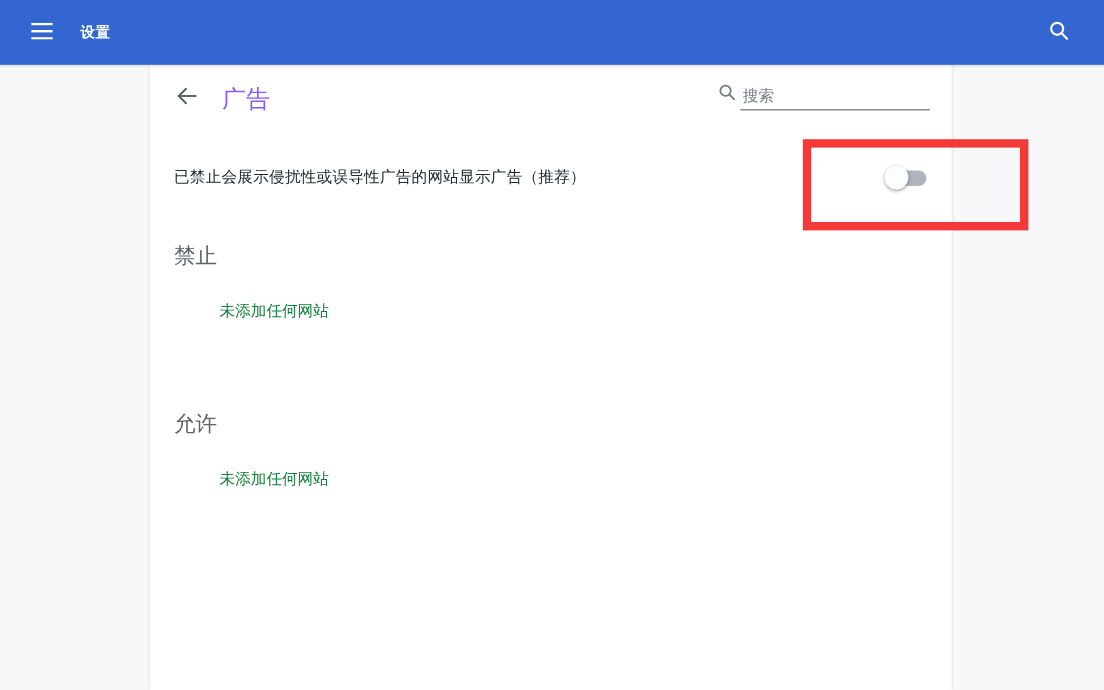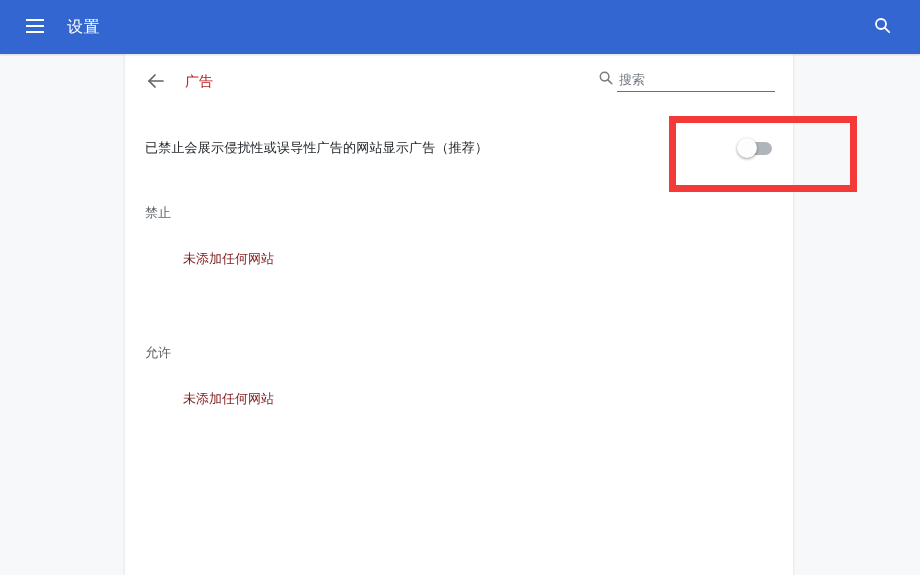--- a/index.html
+++ b/index.html
@@ -20,21 +20,21 @@
     box-shadow: 0 1px 2px rgba(0,0,0,0.15);
     z-index: 5;
   }
   .menu-btn {
     width: 36px; height: 36px;
     margin-left: 17px;
     background: transparent; border: none; cursor: pointer;
     display: flex; align-items: center; justify-content: center;
   }
   .toolbar-title {
-    color: #ffffff; font-size: 16px; font-weight: 400;
+    color: #ffffff; font-size: 12px; font-weight: 700;
     margin-left: 14px; letter-spacing: 0.5px;
   }
   .toolbar-search-btn {
     margin-left: auto; margin-right: 20px;
     width: 36px; height: 36px;
     background: transparent; border: none; cursor: pointer;
     display: flex; align-items: center; justify-content: center;
   }
 
   
@@ -49,26 +49,26 @@
     display: flex; align-items: center;
     padding: 0 18px 0 14px;
   }
   .back-btn {
     width: 32px; height: 32px;
     background: transparent; border: none; cursor: pointer;
     color: #5f6368; font-size: 19px; line-height: 1;
     display: flex; align-items: center; justify-content: center;
   }
   .subheader-title {
-    font-size: 14px; font-weight: 400; color: #b91c1c;
+    font-size: 20px; font-weight: 400; color: #8b5cf6;
     margin-left: 14px;
   }
   .searchbox {
     margin-left: auto;
-    display: flex; align-items: center;
+    display: flex; align-items: flex-start;
     padding-bottom: 2px;
   }
   .searchbox .sicon { margin: 0 4px 3px 0; }
   .searchbox input {
     width: 158px;
     border: none;
     border-bottom: 1px solid #6b7075;
     outline: none;
     font-size: 13px;
     padding: 2px 0 4px 2px;
@@ -103,26 +103,26 @@
   .cr-toggle .knob {
     position: absolute; left: 0; top: 0;
     width: 20px; height: 20px;
     border-radius: 50%;
     background: #fdfdfd;
     box-shadow: 0 1px 3px rgba(0,0,0,0.4);
   }
 
   
   .section-title {
-    font-size: 13px; color: #5f6368;
+    font-size: 18px; color: #5f6368;
     margin: 20px 0 0 20px;
     line-height: 14px;
   }
   .empty-item {
-    font-size: 13px; color: #7f1d1d;
+    font-size: 13px; color: #15803d;
     margin: 32px 0 0 58px;
     line-height: 14px;
   }
   .section-title.second { margin-top: 80px; }
 
   
   .annotation-rect {
     position: absolute;
     left: 669px; top: 116px;
     width: 188px; height: 76px;

